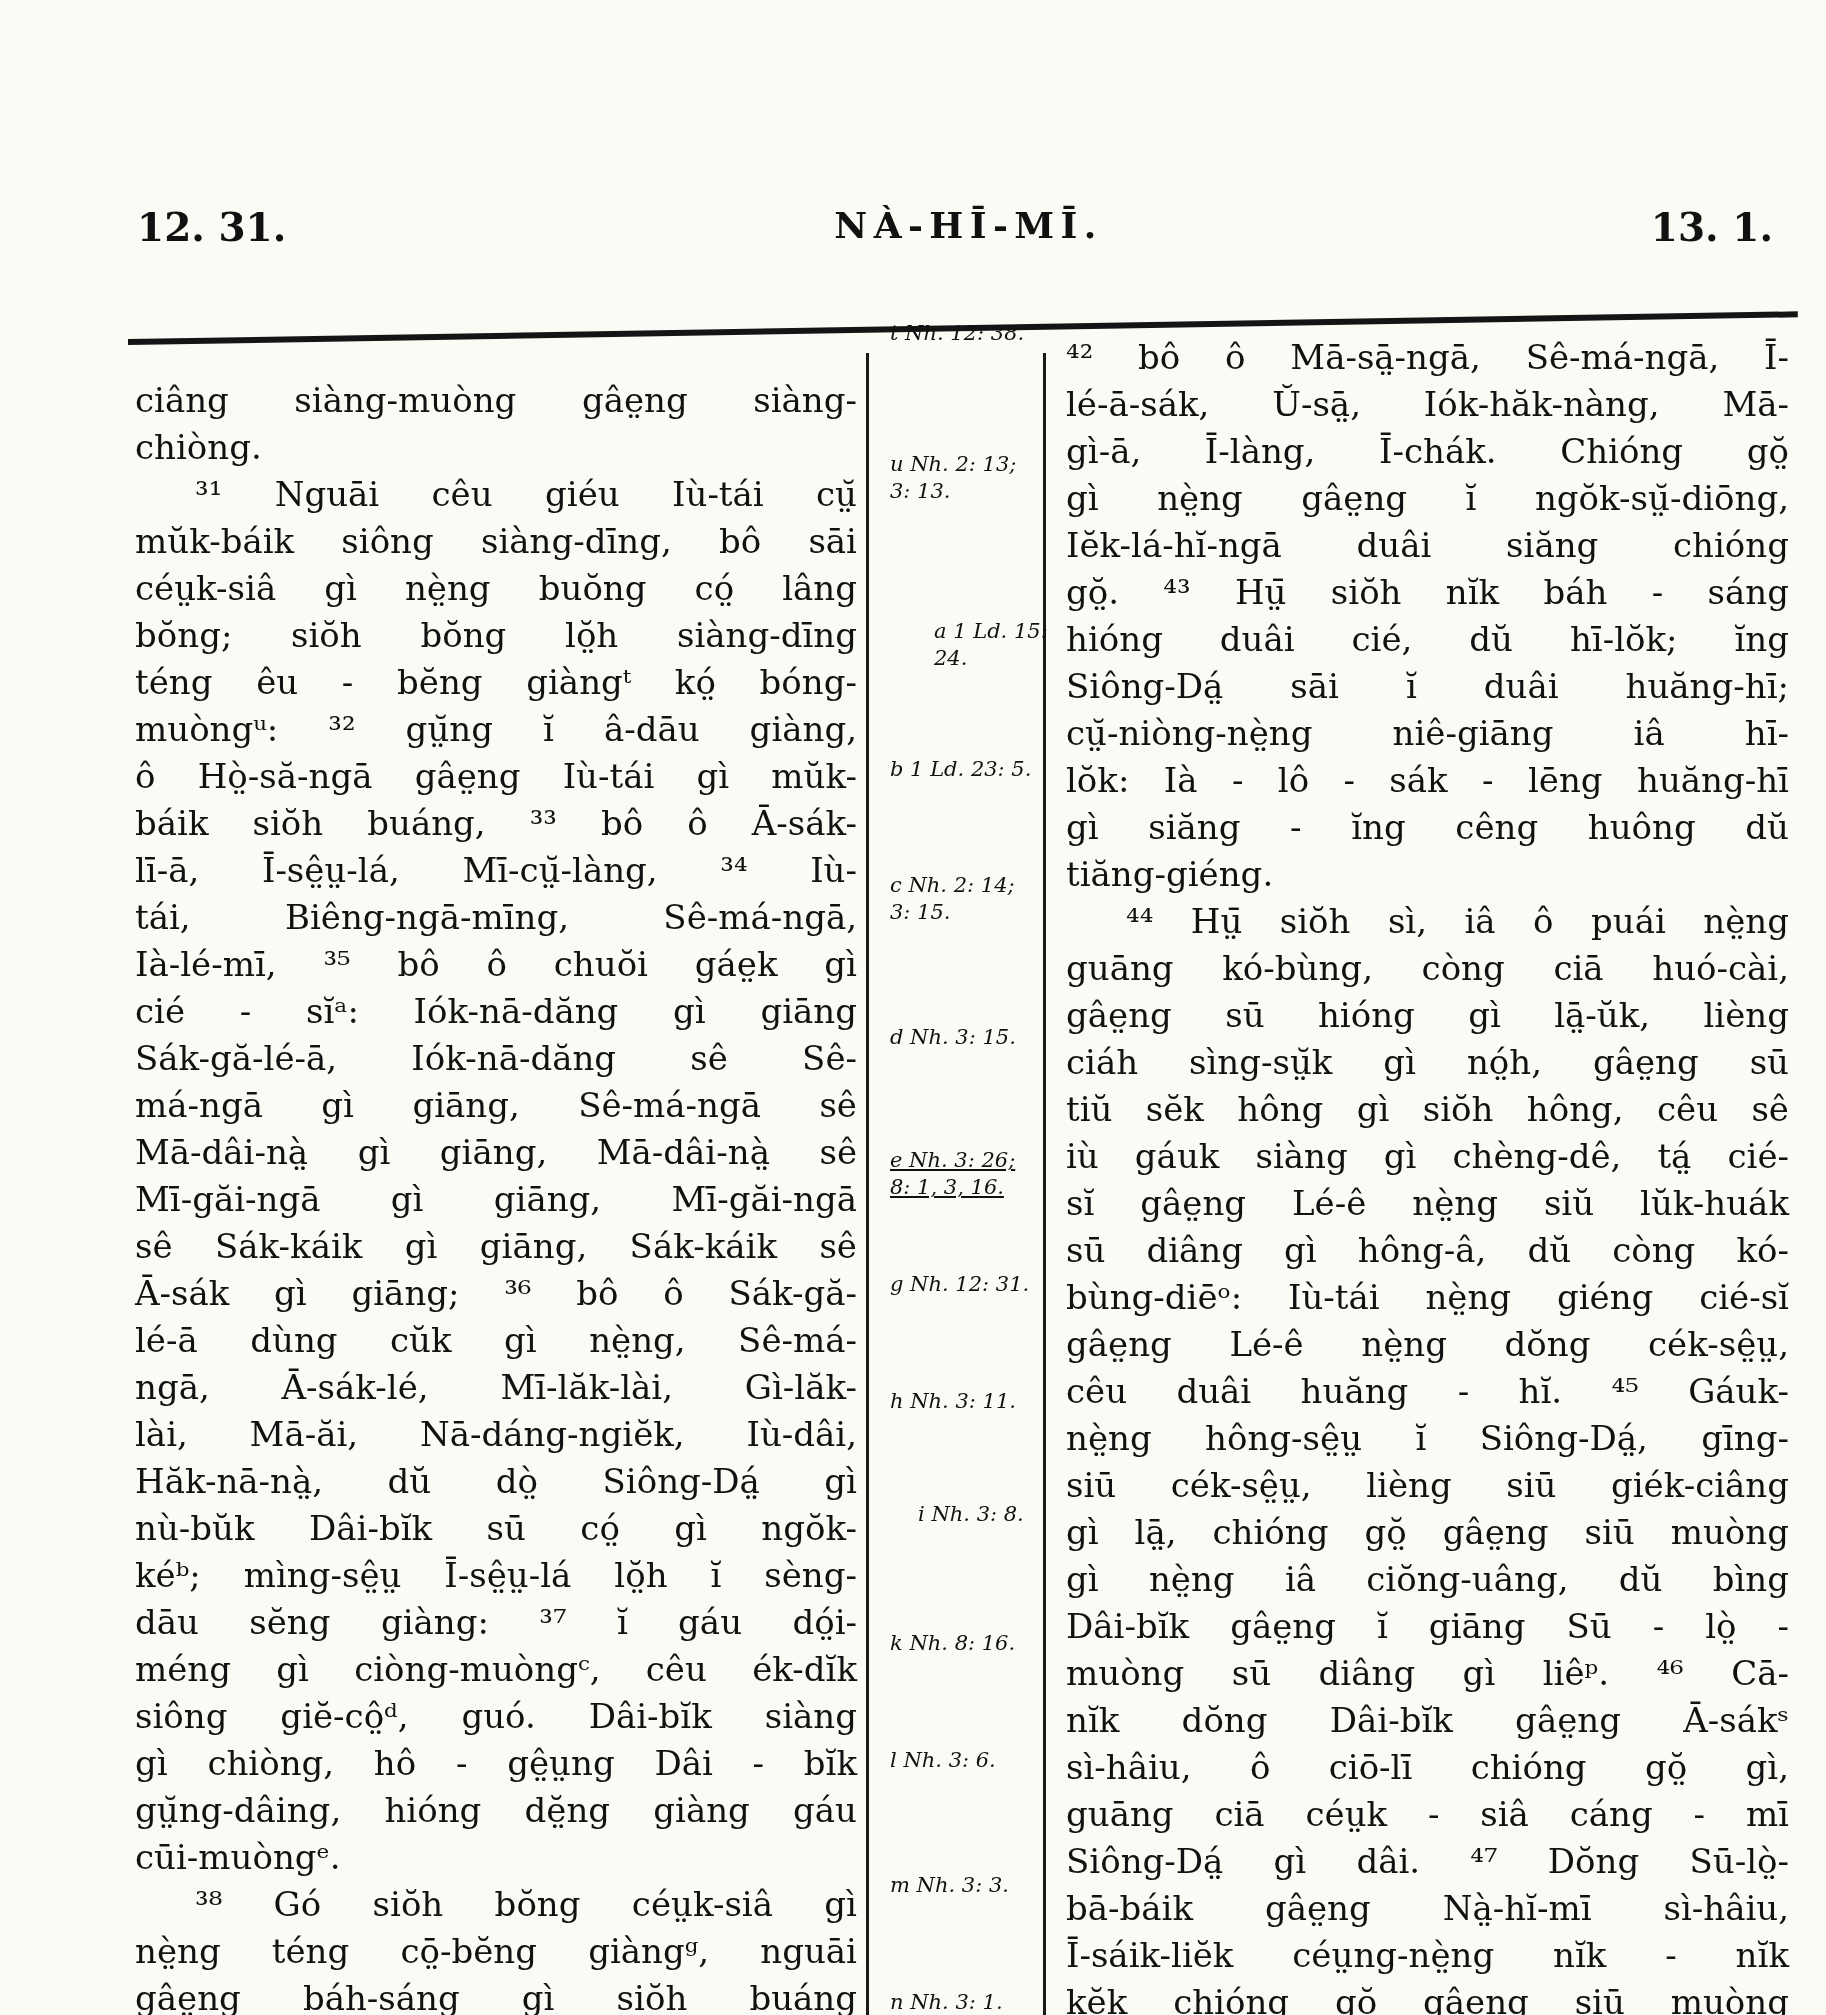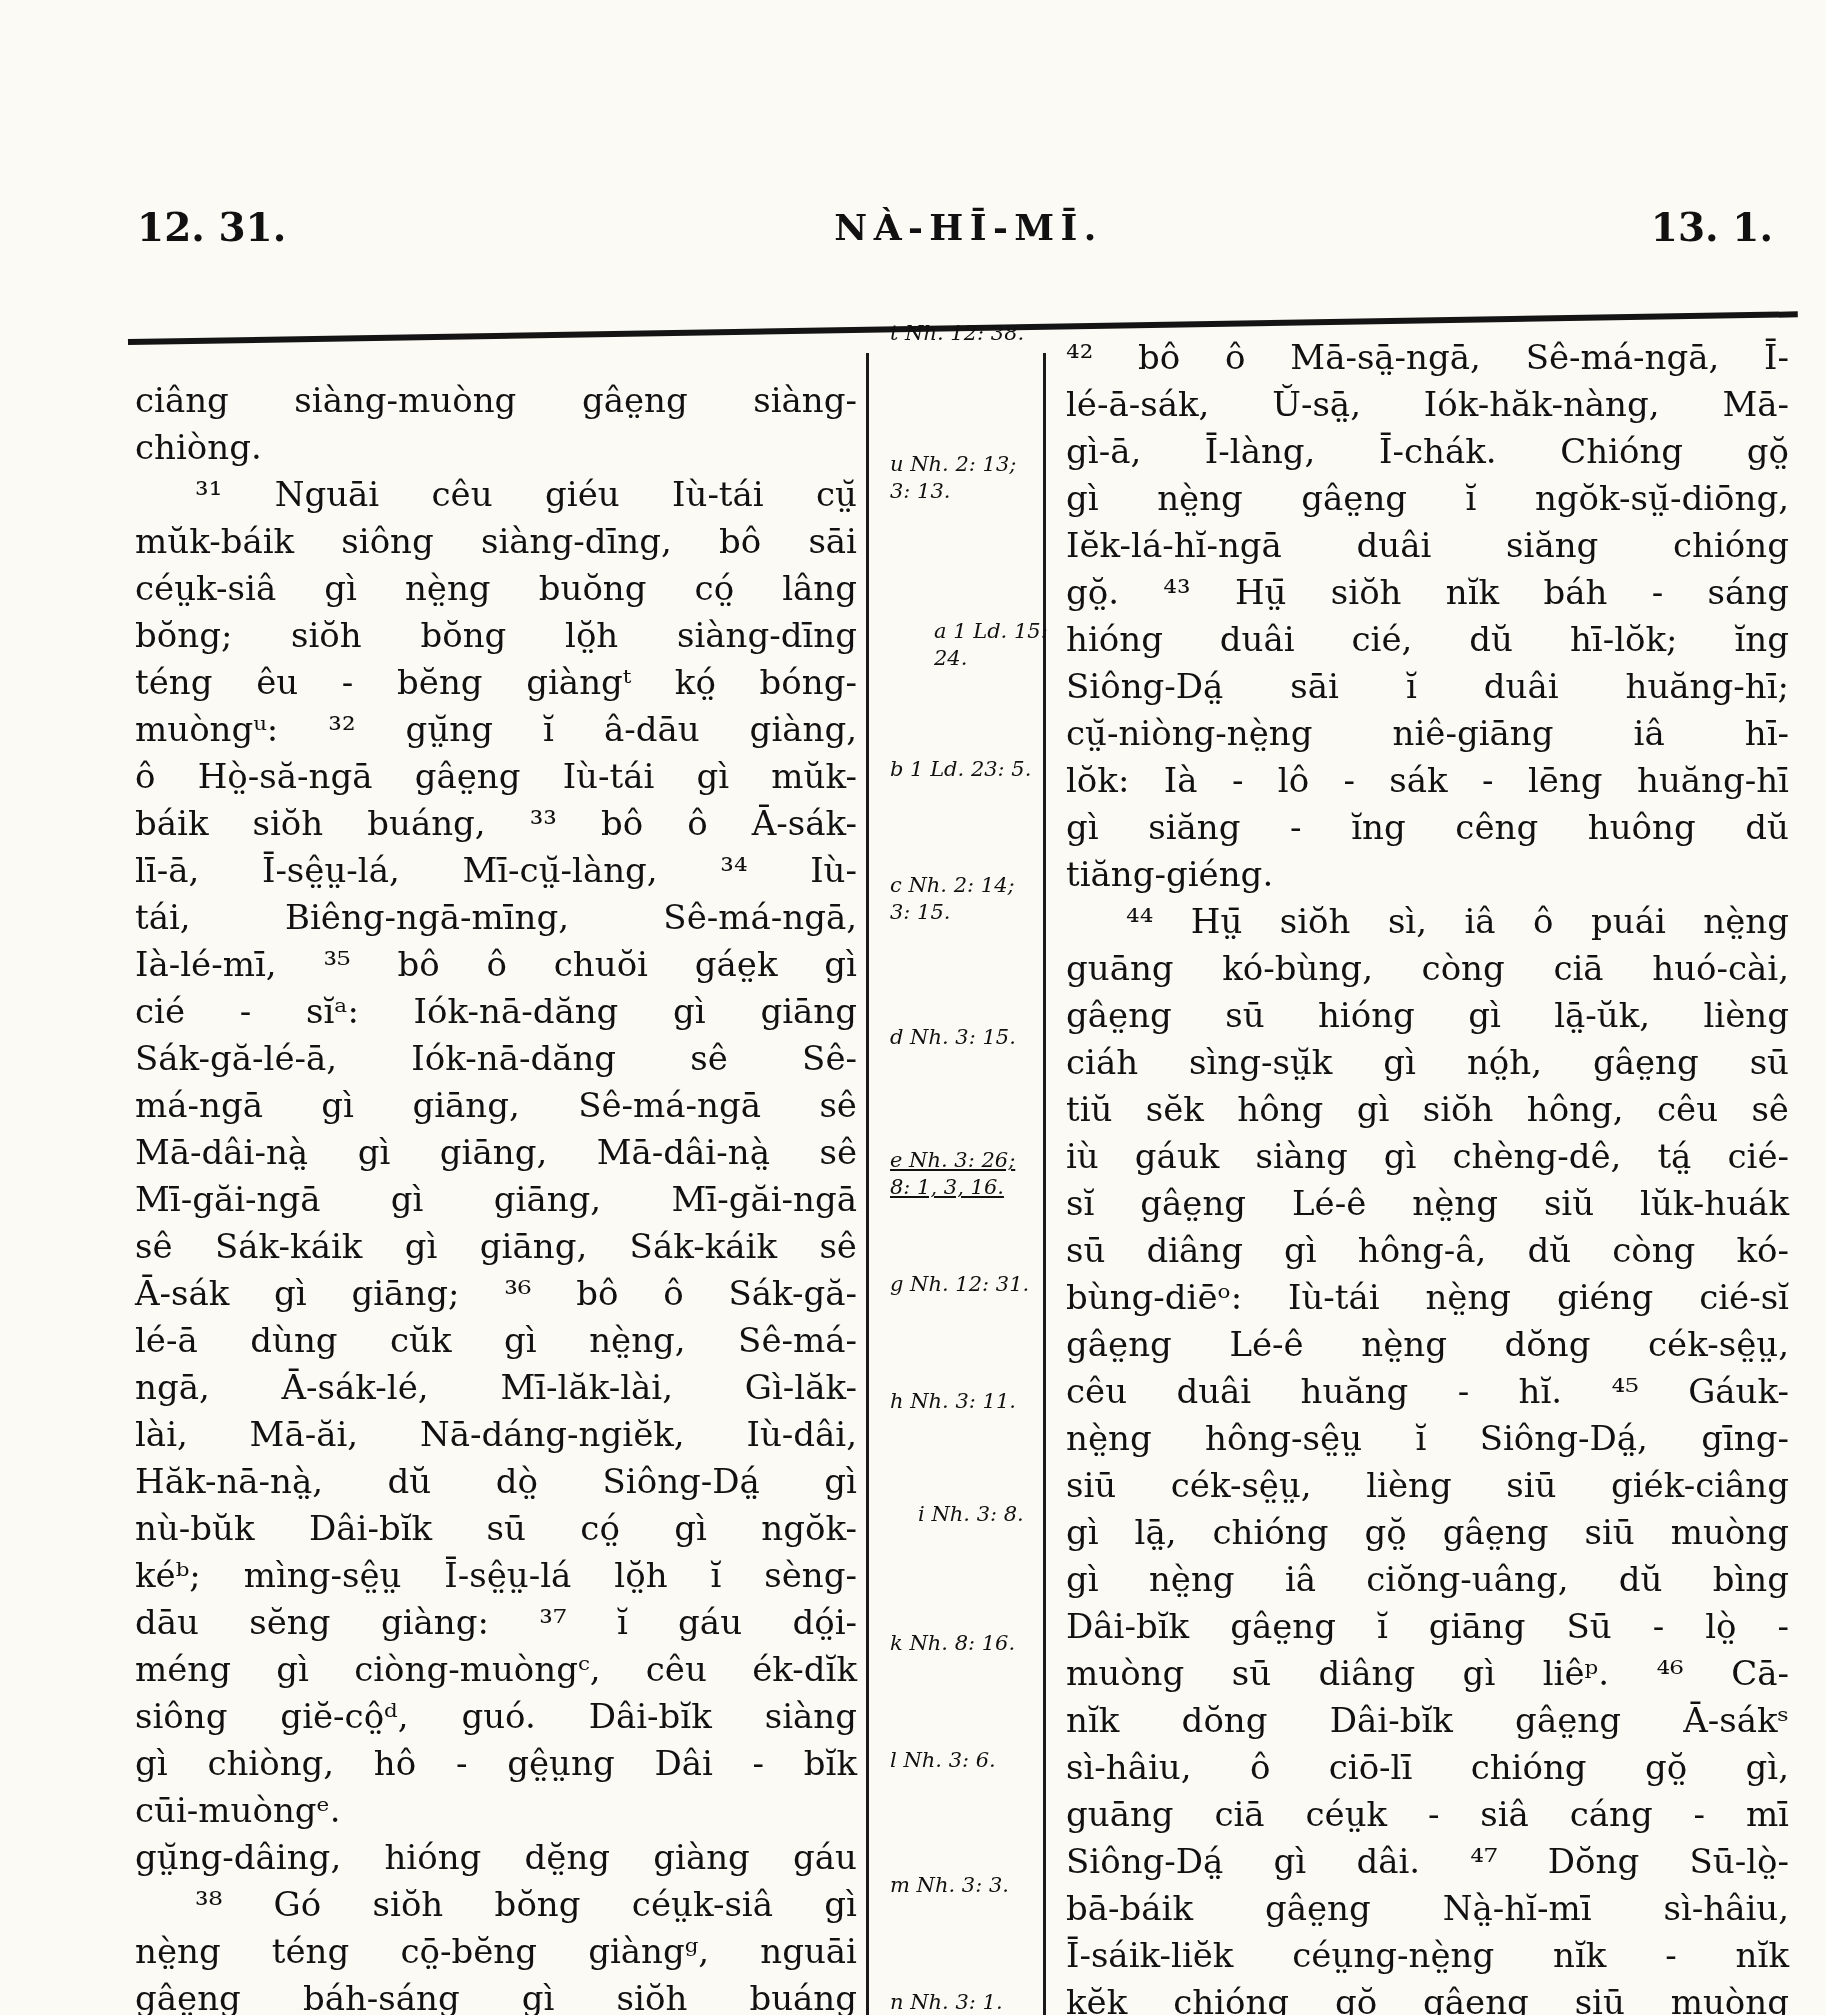--- a/index.html
+++ b/index.html
@@ -1,19 +1,19 @@
 <!DOCTYPE html>
 <html style="font-size:6.4px"><head>
 <meta charset="utf-8">
 <style>
   html,body{margin:0;padding:0;background:#e8e6e0;}
   .page{position:relative;width:1827px;height:2875px;background:#fbfaf5;color:#111;
         font-family:"DejaVu Serif","DejaVu Sans",serif;overflow:hidden;}
   .header{position:absolute;left:137px;top:204px;width:1636px;display:flex;
-          justify-content:space-between;align-items:center;font-weight:bold;font-size:39px;}
+          justify-content:space-between;align-items:flex-start;font-weight:bold;font-size:39px;}
   .header .title{font-size:36px;letter-spacing:6.4px;}
   .hrule{position:absolute;left:128px;top:339px;width:1670px;height:5.6px;background:#141414;
          transform:rotate(-0.95deg);transform-origin:0 50%;}
   .vrule{position:absolute;top:353px;height:2420px;width:3.2px;background:#1a1a1a;}
   .vrule-left{left:866px;}
   .vrule-right{left:1043px;}
   .col{position:absolute;font-size:34px;line-height:47px;}
   .col-left{left:135px;top:377px;width:722px;}
   .col-right{left:1066px;top:334px;width:723px;}
   .ln{text-align:justify;text-align-last:justify;}
@@ -61,22 +61,22 @@
       <div class="ln">lé-ā dùng cŭk gì nè̤ng, Sê-má-</div>
       <div class="ln">ngā, Ā-sák-lé, Mī-lăk-lài, Gì-lăk-</div>
       <div class="ln">lài, Mā-ăi, Nā-dáng-ngiĕk, Iù-dâi,</div>
       <div class="ln">Hăk-nā-nà̤, dŭ dò̤ Siông-Dá̤ gì</div>
       <div class="ln">nù-bŭk Dâi-bĭk sū có̤ gì ngŏk-</div>
       <div class="ln">kéᵇ; mìng-sê̤ṳ Ī-sê̤ṳ-lá lŏ̤h ĭ sèng-</div>
       <div class="ln">dāu sĕng giàng: ³⁷ ĭ gáu dó̤i-</div>
       <div class="ln">méng gì ciòng-muòngᶜ, cêu ék-dĭk</div>
       <div class="ln">siông giĕ-cô̤ᵈ, guó. Dâi-bĭk siàng</div>
       <div class="ln">gì chiòng, hô - gê̤ṳng Dâi - bĭk</div>
+      <div class="ln">gṳ̆ng-dâing, hióng dĕ̤ng giàng gáu</div>
       <div class="ln endline">cūi-muòngᵉ.</div>
-      <div class="ln">gṳ̆ng-dâing, hióng dĕ̤ng giàng gáu</div>
       <div class="ln indent">³⁸ Gó siŏh bŏng céṳk-siâ gì</div>
       <div class="ln">nè̤ng téng cō̤-bĕng giàngᵍ, nguāi</div>
       <div class="ln">gâe̤ng báh-sáng gì siŏh buáng</div>
       <div class="ln">gṳ̆ng ĭ â - dāu, lŏ̤h siàng-dīng</div>
     </div>
 
   <div class="refs">
       <div class="ref" style="top: 320px;">t Nh. 12: 38.</div>
       <div class="ref" style="top: 451px;">u Nh. 2: 13;
 3: 13.</div>

